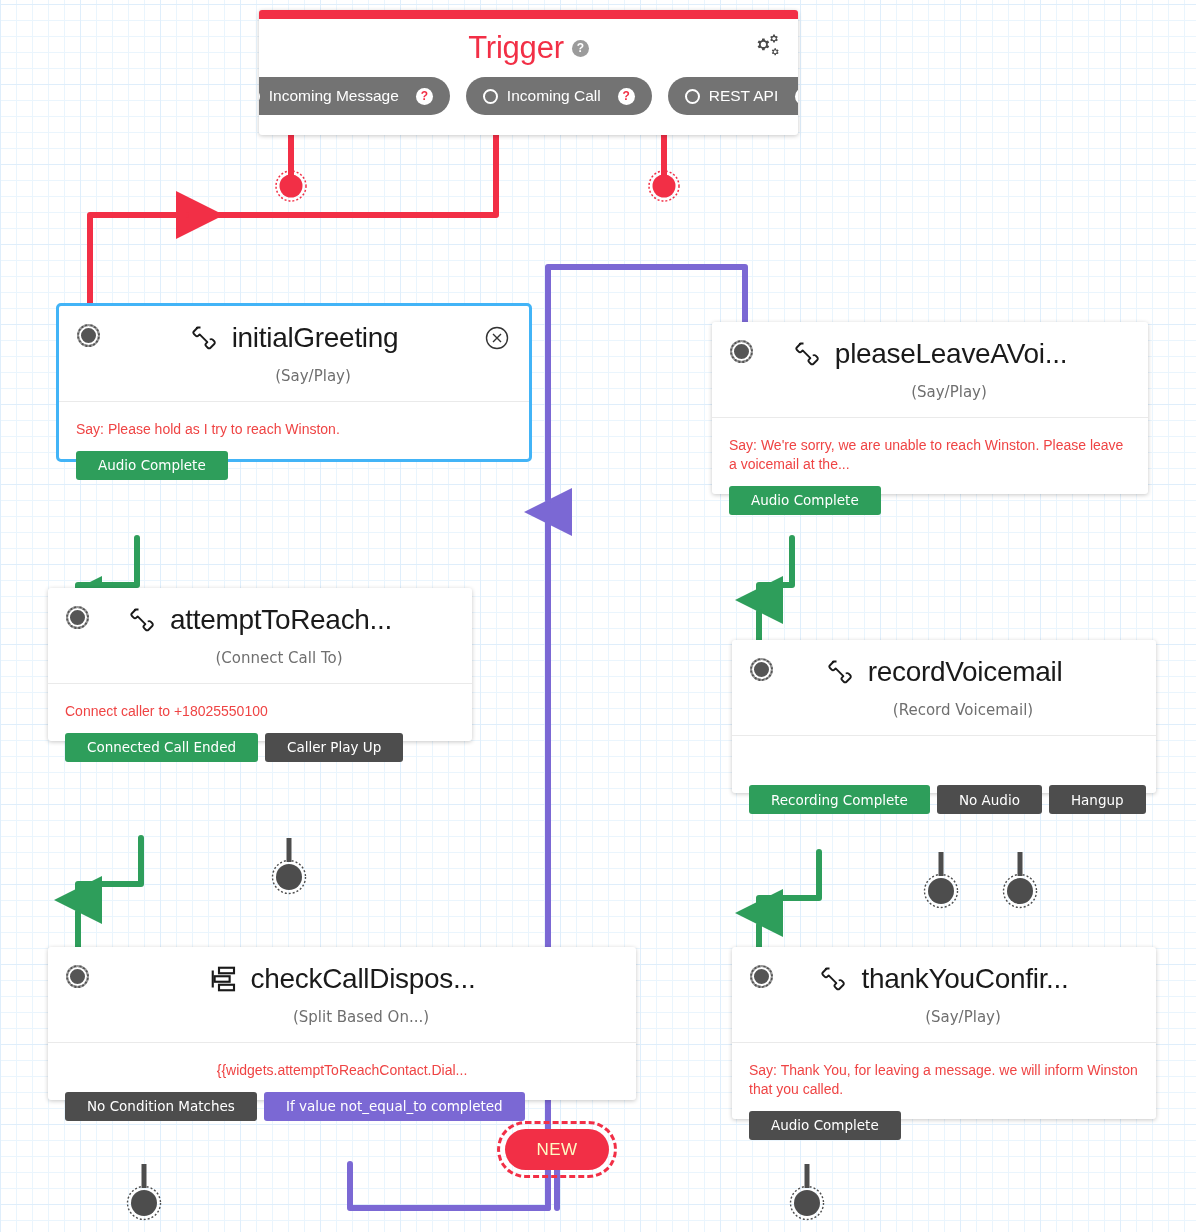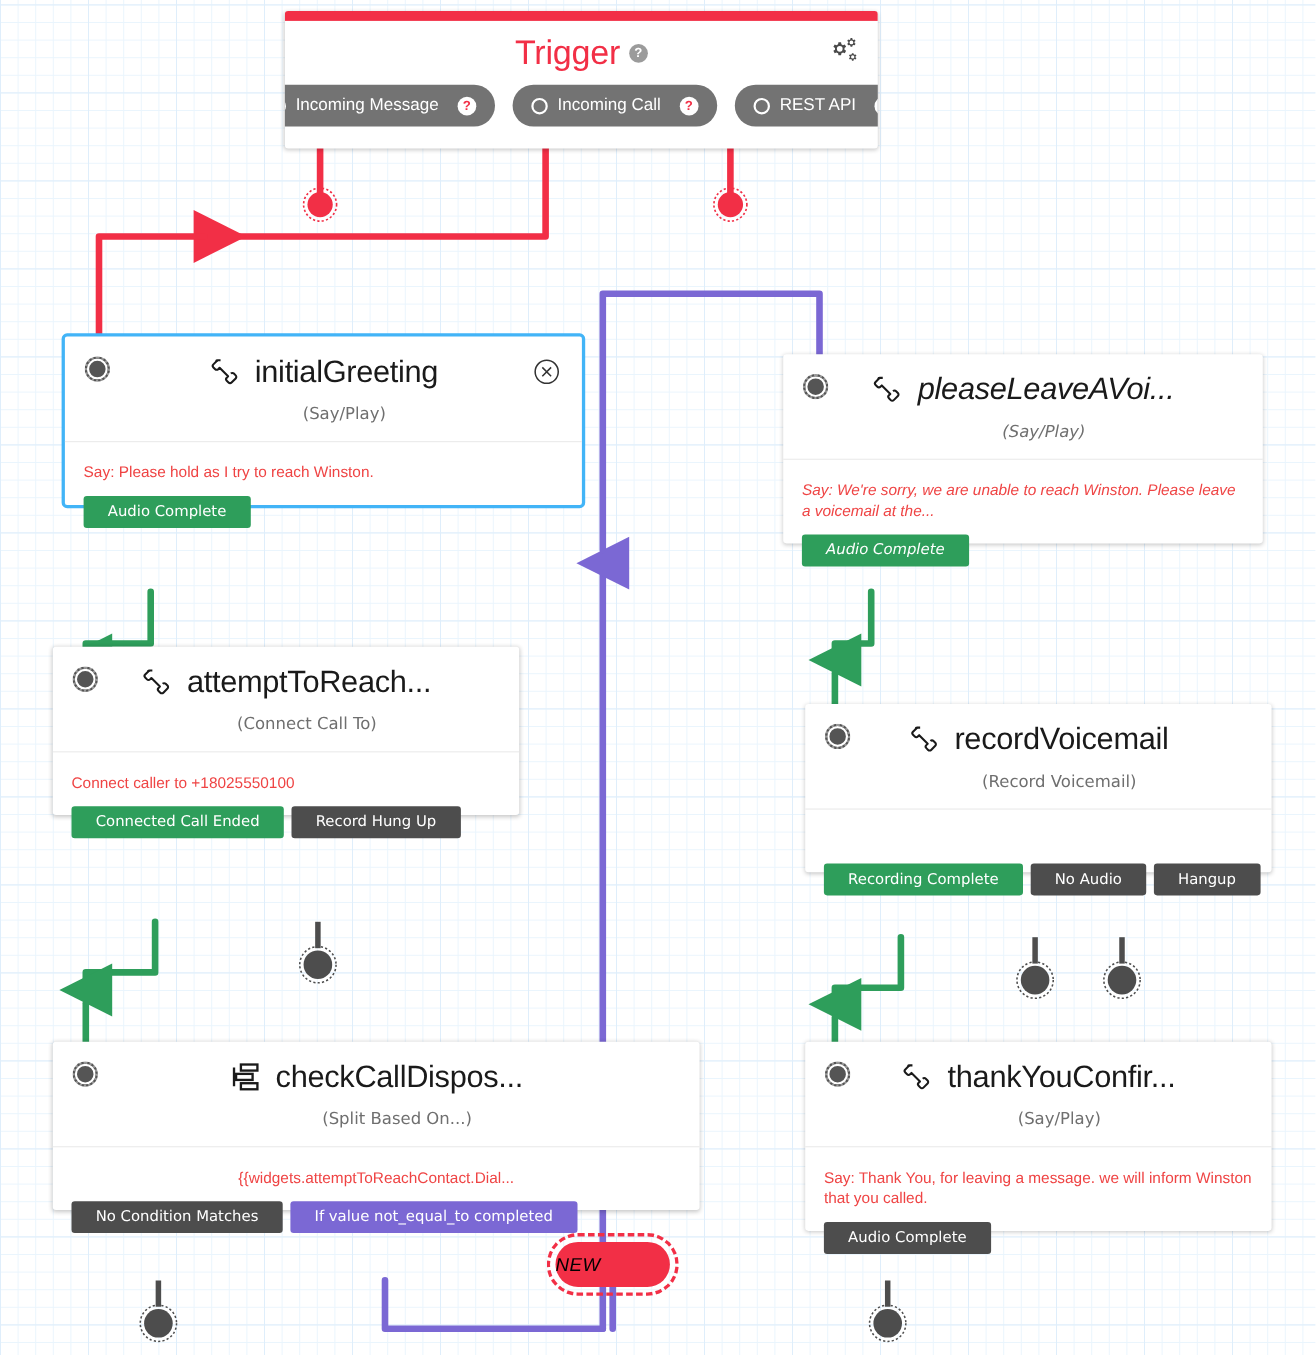--- a/index.html
+++ b/index.html
@@ -126,28 +126,27 @@
     font-size: 13.5px; color: #fff; white-space: nowrap;
     font-family: "DejaVu Sans", sans-serif;
   }
   .badge.green { background: #2e9e5b; }
   .badge.gray  { background: #4d4d4d; }
   .badge.purple{ background: #7b68d4; }
 
   
   .new-btn {
     position: absolute;
-    display: flex; align-items: center; justify-content: flex-start;
-    background: #f22f46; color: #000000;
+    display: flex; align-items: center; justify-content: center;
+    background: #f22f46; color: #fef9c3;
     font-size: 17px; letter-spacing: 0.5px;
     border-radius: 21px;
     width: 104px; height: 41px;
     outline: 3px dashed #f22f46;
     outline-offset: 5px;
-    font-style: italic;
   }
   .svg-ic { display: block; }
 </style>
 </head>
 <body>
 
 <div id="canvas">
 
   <svg id="wires" viewBox="0 0 1196 1232" xmlns="http://www.w3.org/2000/svg">
     <defs>
@@ -294,21 +293,21 @@
         </svg>
       </span>
     </div>
     <div class="node-type">(Say/Play)</div>
     <div class="node-body">Say: Please hold as I try to reach Winston.</div>
     <div class="badges">
       <span class="badge green">Audio Complete</span>
     </div>
   </div>
 
-  <div class="node" style="left:712px; top:322px; width:436px;font-style:italic;">
+  <div class="node" style="left:712px; top:322px; width:436px;">
     <div class="node-head">
       <span class="node-dot"></span>
       <span class="node-title">
         <svg class="svg-ic" width="30" height="30" viewBox="0 0 24 24" xmlns="http://www.w3.org/2000/svg">
           <path d="M6.2 3.6 L3.2 6.6 c-0.6 0.6 -0.6 1.6 0 2.2 l1.3 1.3 c0.6 0.6 1.6 0.6 2.2 0 l1.0 -1.0 l6.2 6.2 l-1.0 1.0 c-0.6 0.6 -0.6 1.6 0 2.2 l1.3 1.3 c0.6 0.6 1.6 0.6 2.2 0 l3.0 -3.0 c0.6 -0.6 0.6 -1.6 0 -2.2 l-1.3 -1.3 c-0.6 -0.6 -1.6 -0.6 -2.2 0" fill="none" stroke="#1a1a1a" stroke-width="1.5" stroke-linejoin="round"></path>
           <path d="M8.4 3.6 l-2.2 0 c-0.6 0 -1.0 0.4 -1.0 1.0 l0 0" fill="none" stroke="#1a1a1a" stroke-width="1.5"></path>
         </svg>
         <span>pleaseLeaveAVoi...</span>
       </span>
     </div>
@@ -327,21 +326,21 @@
           <path d="M6.2 3.6 L3.2 6.6 c-0.6 0.6 -0.6 1.6 0 2.2 l1.3 1.3 c0.6 0.6 1.6 0.6 2.2 0 l1.0 -1.0 l6.2 6.2 l-1.0 1.0 c-0.6 0.6 -0.6 1.6 0 2.2 l1.3 1.3 c0.6 0.6 1.6 0.6 2.2 0 l3.0 -3.0 c0.6 -0.6 0.6 -1.6 0 -2.2 l-1.3 -1.3 c-0.6 -0.6 -1.6 -0.6 -2.2 0" fill="none" stroke="#1a1a1a" stroke-width="1.5" stroke-linejoin="round"></path>
           <path d="M8.4 3.6 l-2.2 0 c-0.6 0 -1.0 0.4 -1.0 1.0 l0 0" fill="none" stroke="#1a1a1a" stroke-width="1.5"></path>
         </svg>
         <span>attemptToReach...</span>
       </span>
     </div>
     <div class="node-type">(Connect Call To)</div>
     <div class="node-body">Connect caller to +18025550100</div>
     <div class="badges">
       <span class="badge green">Connected Call Ended</span>
-      <span class="badge gray">Record Hung Up</span>
+      <span class="badge gray">Caller Play Up</span>
     </div>
   </div>
 
   <div class="node" style="left:732px; top:640px; width:424px;">
     <div class="node-head">
       <span class="node-dot"></span>
       <span class="node-title">
         <svg class="svg-ic" width="30" height="30" viewBox="0 0 24 24" xmlns="http://www.w3.org/2000/svg">
           <path d="M6.2 3.6 L3.2 6.6 c-0.6 0.6 -0.6 1.6 0 2.2 l1.3 1.3 c0.6 0.6 1.6 0.6 2.2 0 l1.0 -1.0 l6.2 6.2 l-1.0 1.0 c-0.6 0.6 -0.6 1.6 0 2.2 l1.3 1.3 c0.6 0.6 1.6 0.6 2.2 0 l3.0 -3.0 c0.6 -0.6 0.6 -1.6 0 -2.2 l-1.3 -1.3 c-0.6 -0.6 -1.6 -0.6 -2.2 0" fill="none" stroke="#1a1a1a" stroke-width="1.5" stroke-linejoin="round"></path>
           <path d="M8.4 3.6 l-2.2 0 c-0.6 0 -1.0 0.4 -1.0 1.0 l0 0" fill="none" stroke="#1a1a1a" stroke-width="1.5"></path>

